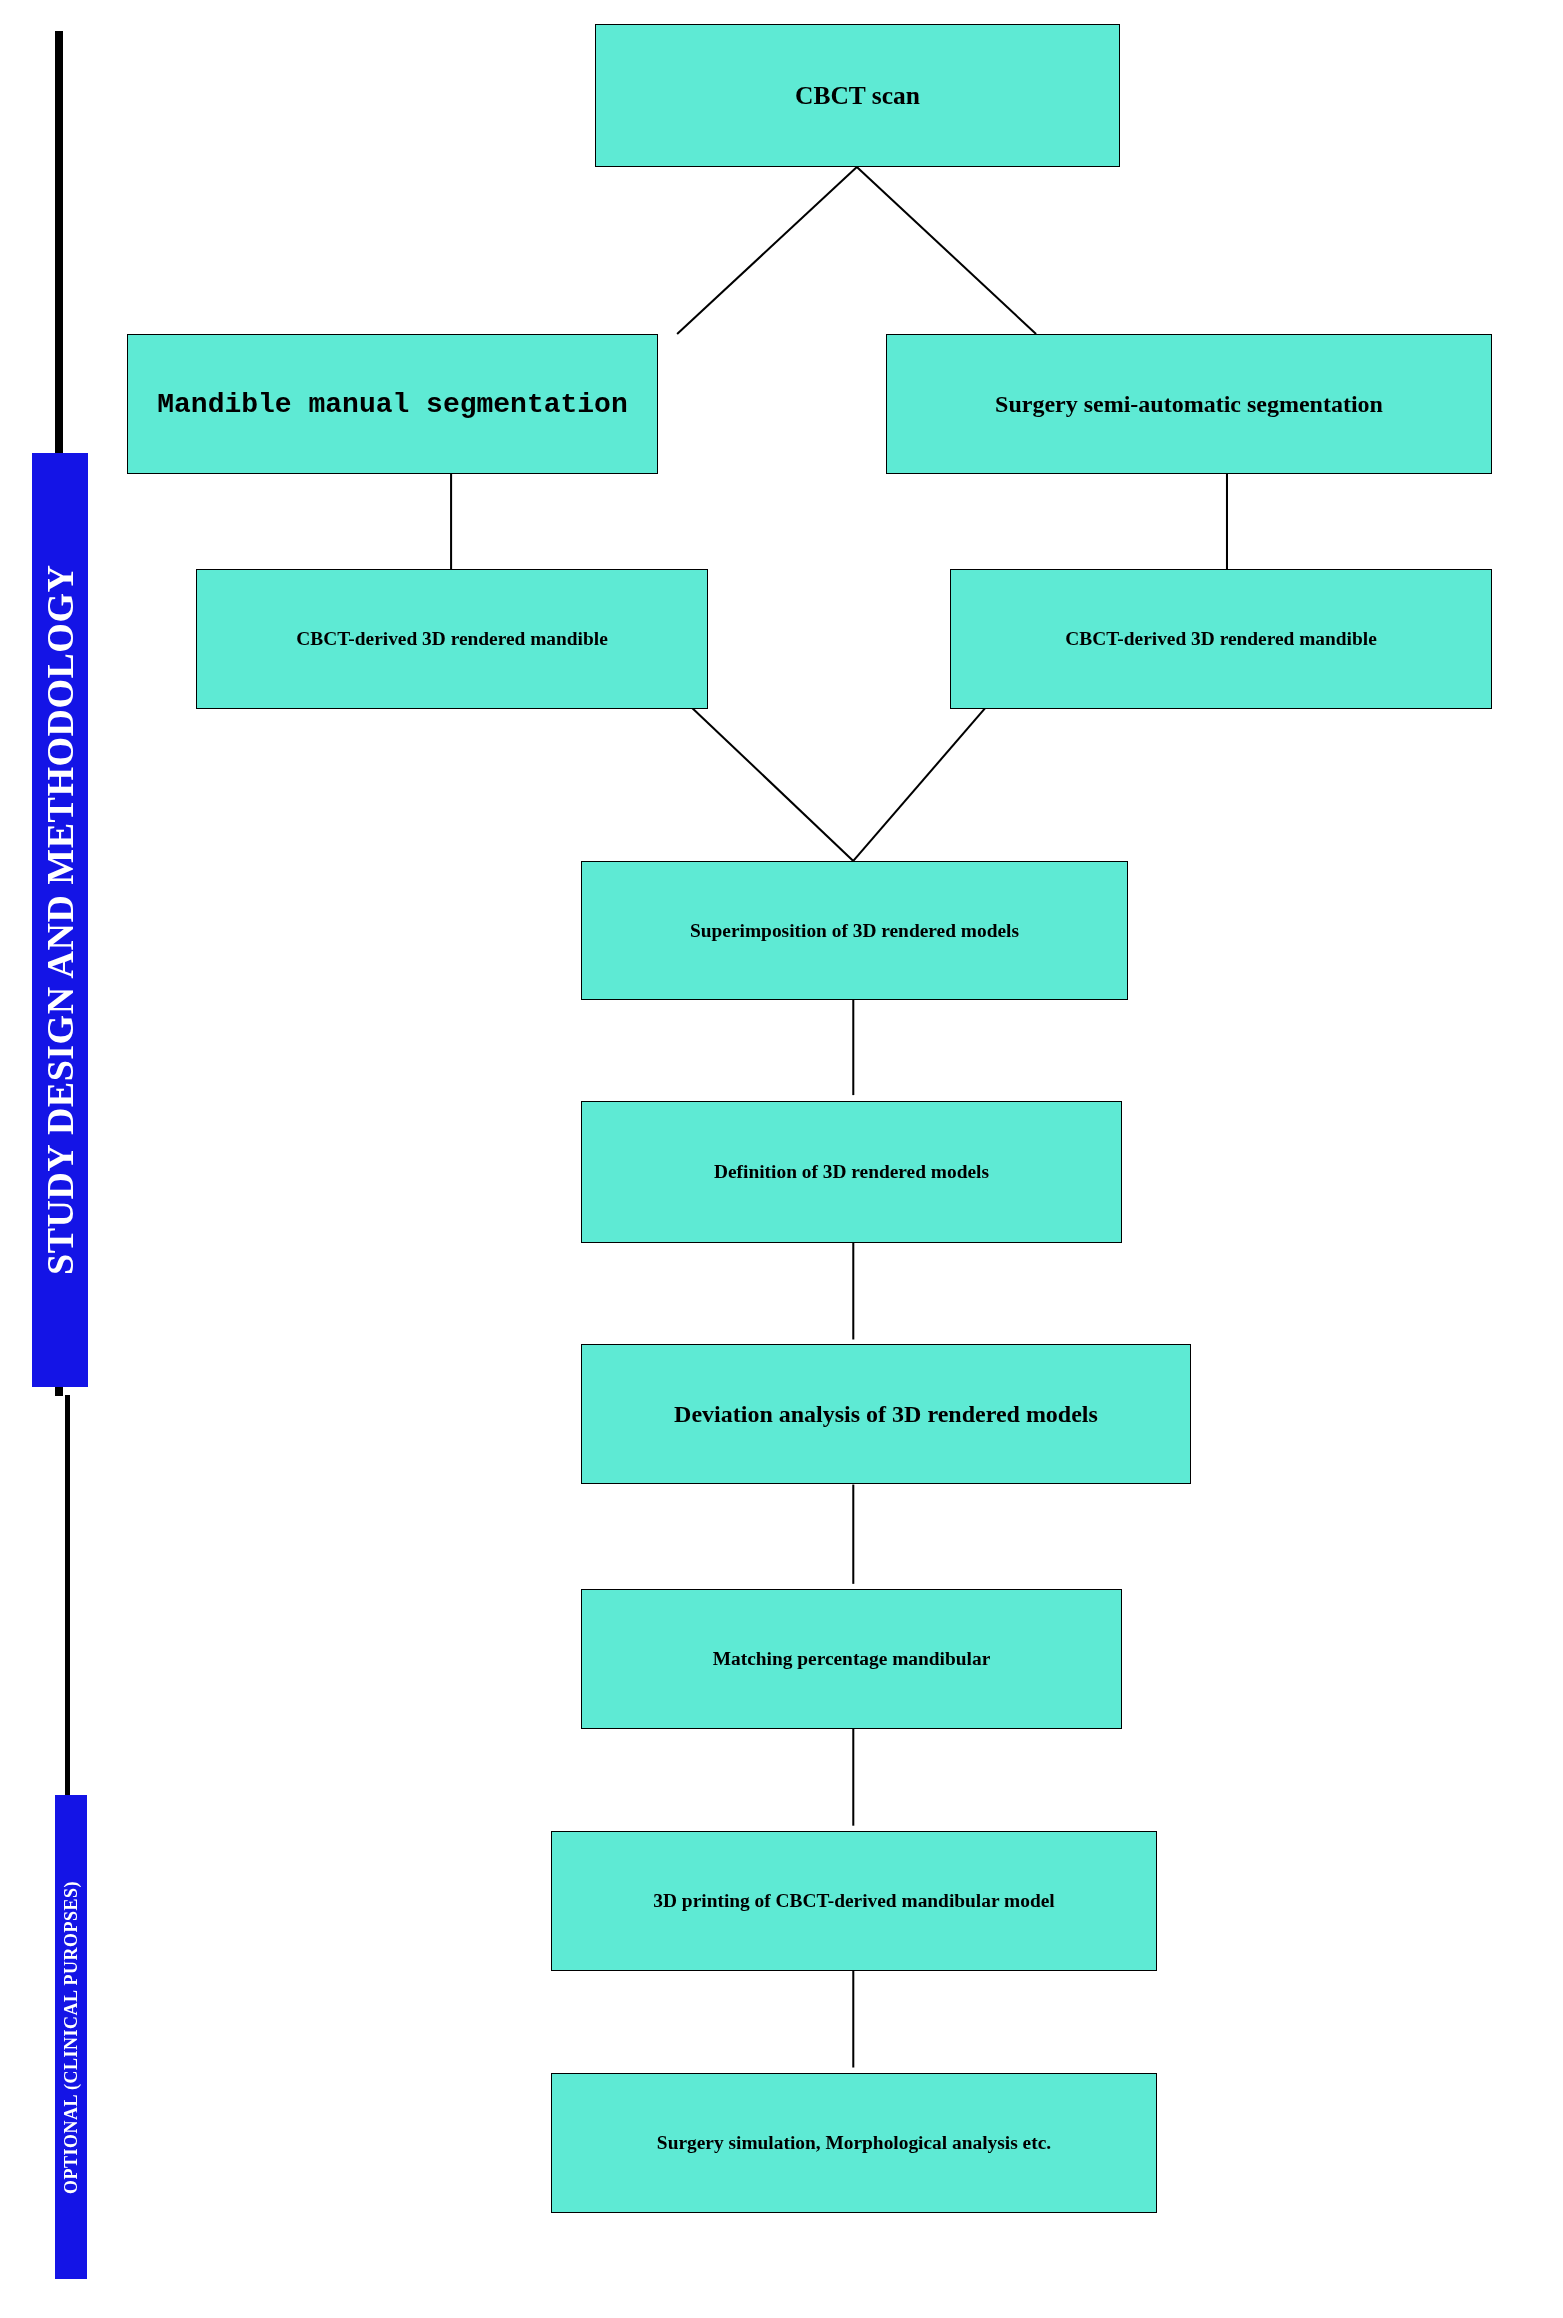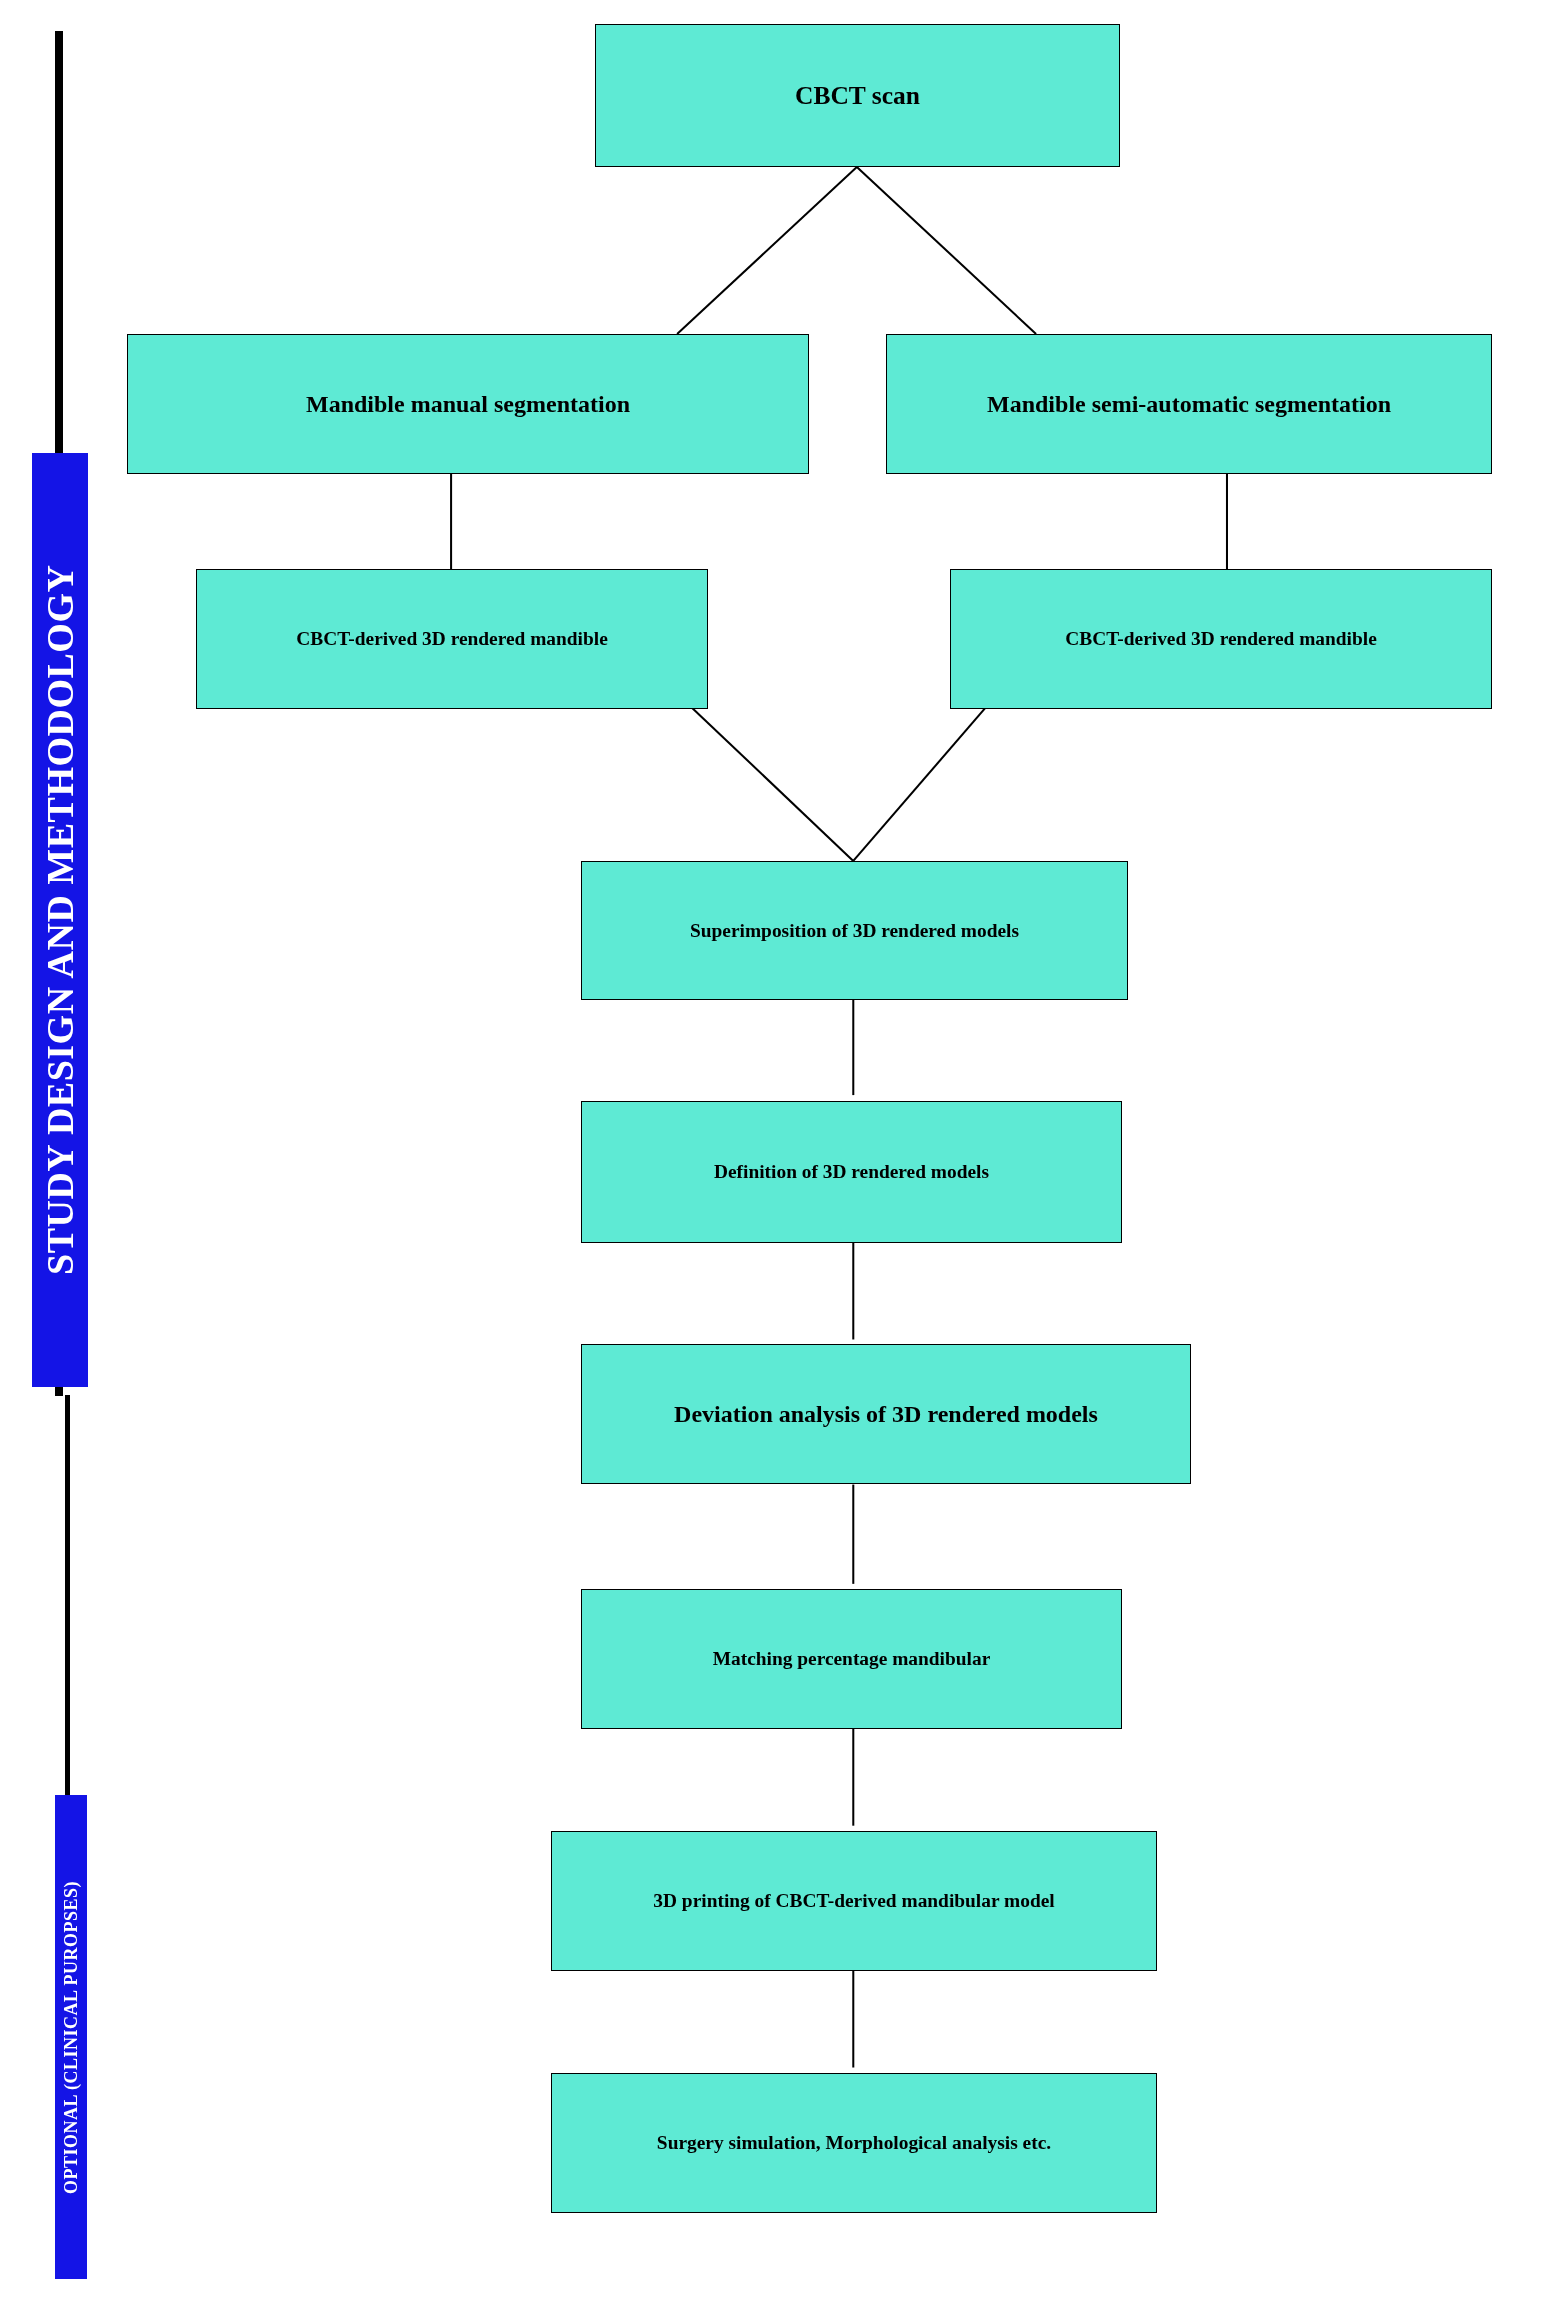--- a/index.html
+++ b/index.html
@@ -101,23 +101,23 @@
 
     <line x1="1676" y1="1962" x2="1676" y2="2150" stroke="#000" stroke-width="4"></line>
     <line x1="1676" y1="2440" x2="1676" y2="2630" stroke="#000" stroke-width="4"></line>
     <line x1="1676" y1="2915" x2="1676" y2="3110" stroke="#000" stroke-width="4"></line>
     <line x1="1676" y1="3395" x2="1676" y2="3585" stroke="#000" stroke-width="4"></line>
     <line x1="1676" y1="3870" x2="1676" y2="4060" stroke="#000" stroke-width="4"></line>
   </svg>
 
   <div class="node" style="left:595px; top:24.4px; width:525px; height:143px; font-size:25.5px;">CBCT scan</div>
 
-  <div class="node" style="left:127px; top:334px; width:682px; height:140px; font-size:24px;">Mandible manual segmentation</div>
+  <div class="node" style="left:127px; top:334px; width:531px; height:140px; font-size:28px;font-family:Liberation Mono, monospace;">Mandible manual segmentation</div>
 
-  <div class="node" style="left:886px; top:334px; width:606px; height:140px; font-size:24px;">Mandible semi-automatic segmentation</div>
+  <div class="node" style="left:886px; top:334px; width:606px; height:140px; font-size:24px;">Surgery semi-automatic segmentation</div>
 
   <div class="node" style="left:196px; top:569px; width:512px; height:140px; font-size:19.4px;">CBCT-derived 3D rendered mandible</div>
 
   <div class="node" style="left:950px; top:569px; width:542px; height:140px; font-size:19.4px;">CBCT-derived 3D rendered mandible</div>
 
   <div class="node" style="left:581px; top:861px; width:547px; height:139px; font-size:19.4px;">Superimposition of 3D rendered models</div>
 
   <div class="node" style="left:581px; top:1101px; width:541px; height:142px; font-size:19.4px;">Definition of 3D rendered models</div>
 
   <div class="node" style="left:581px; top:1344px; width:610px; height:140px; font-size:24px;">Deviation analysis of 3D rendered models</div>

